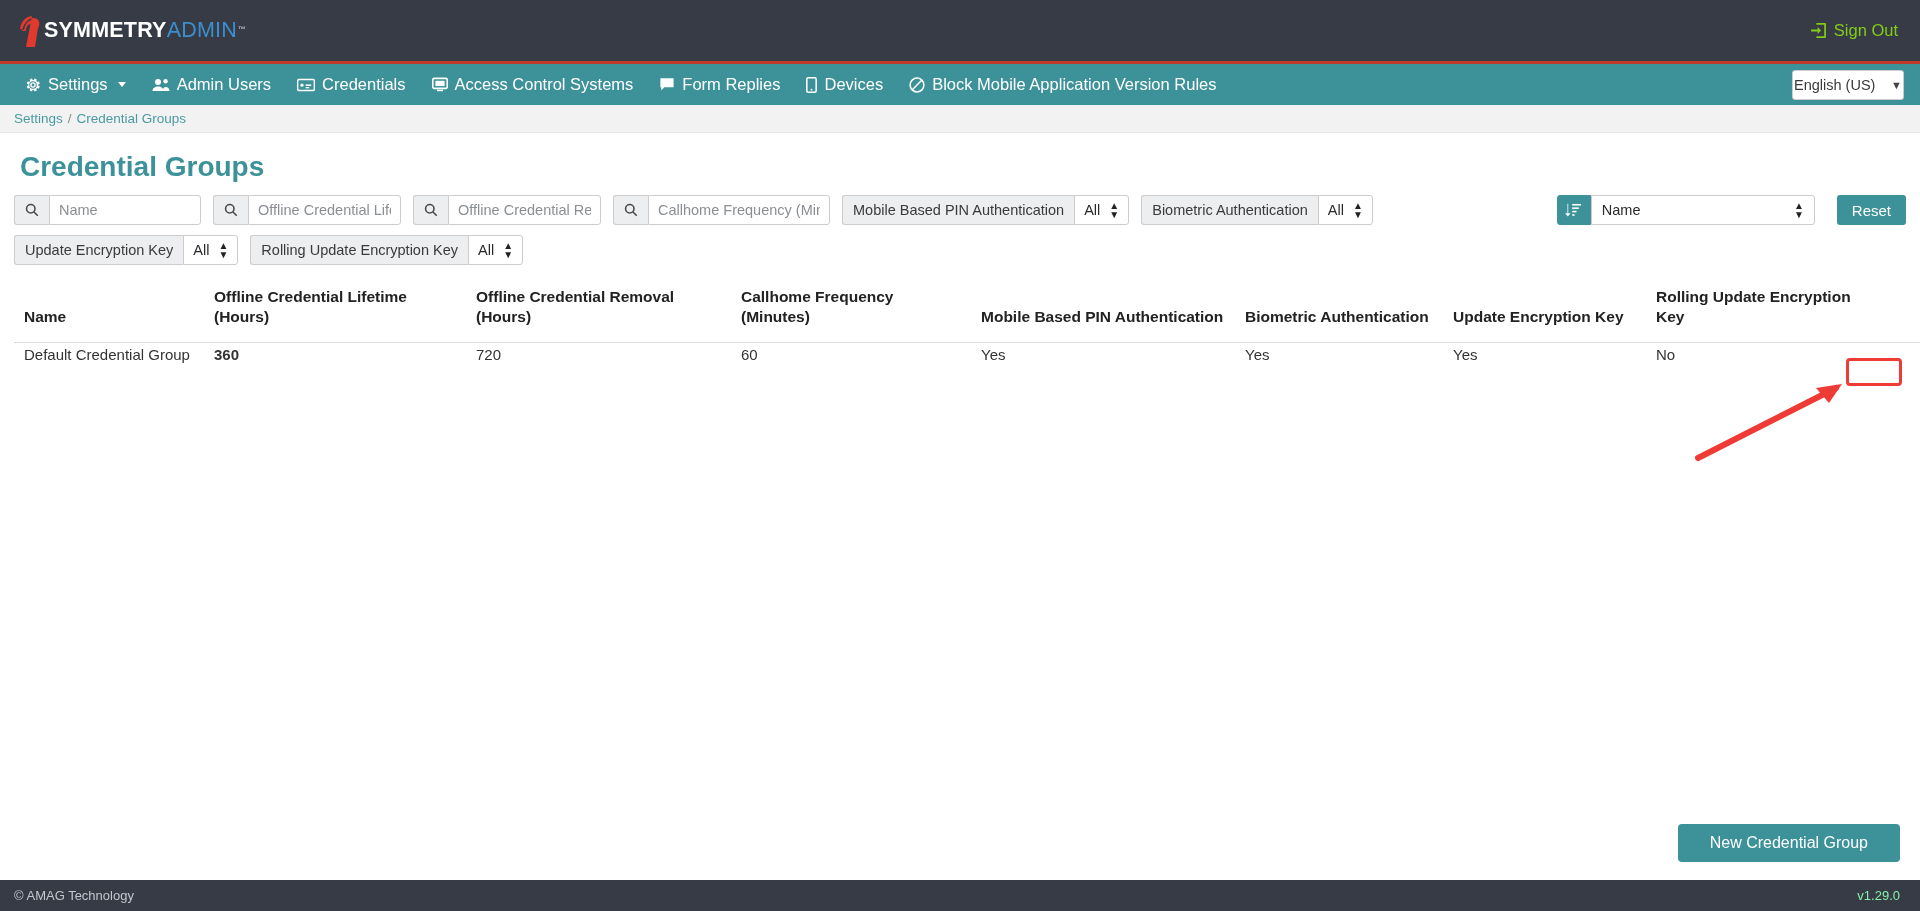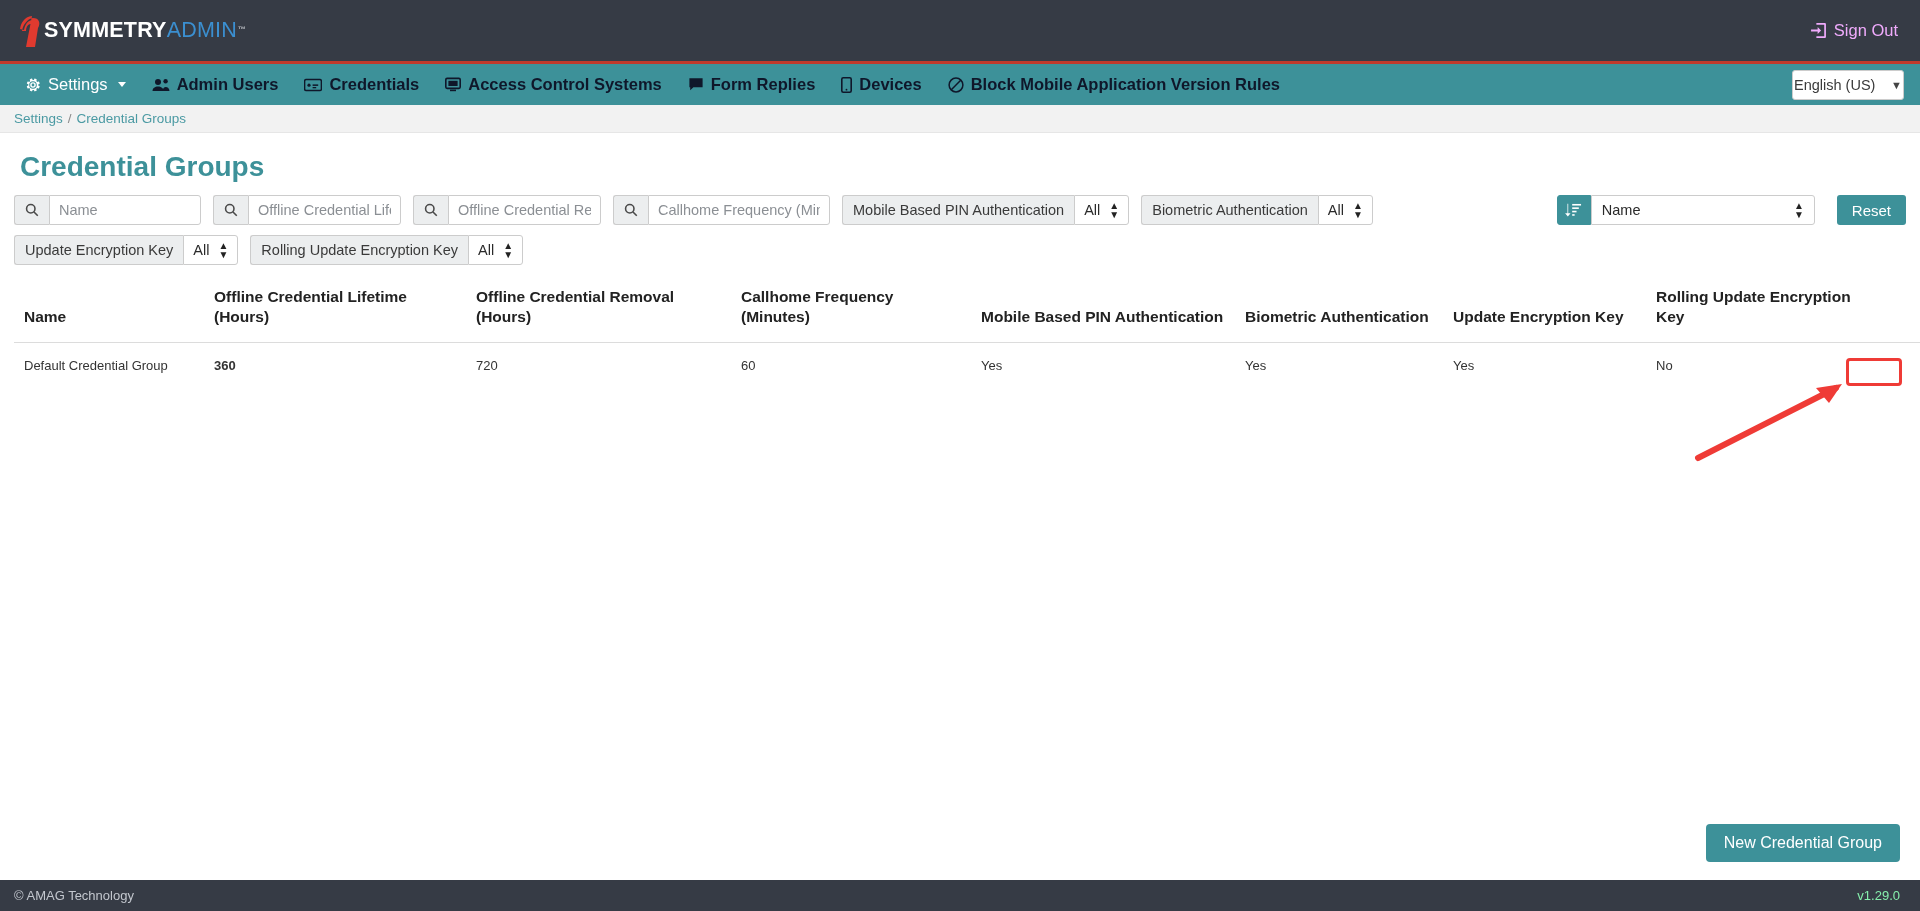--- a/index.html
+++ b/index.html
@@ -18,35 +18,35 @@
     padding: 0 22px 0 18px; position: relative;
   }
   .logo { display: flex; align-items: center; height: 100%; }
   .logo svg { display: block; }
   .logo-text { font-size: 21.5px; letter-spacing: .2px; font-weight: 700; display: flex; align-items: flex-end; }
   .logo-sym { color: #ffffff; }
   .logo-adm { color: #3b8fd0; font-weight: 500; }
   .logo-tm { color: #b9bcc2; font-size: 8px; margin-left: 1px; position: relative; top: -9px; }
   .signout {
     display: flex; align-items: center; gap: 7px;
-    color: #f0abfc; font-size: 16.5px; text-decoration: none; cursor: pointer;
+    color: #84cc16; font-size: 16.5px; text-decoration: none; cursor: pointer;
   }
 
   
   .navbar {
     background: #3d9199; border-top: 3px solid #c0392b;
     height: 44px; flex: 0 0 44px;
     display: flex; align-items: center; padding: 0 16px 0 12px;
     justify-content: space-between;
   }
   .nav-left { display: flex; align-items: center; height: 100%; }
   .nav-item {
     display: flex; align-items: center; gap: 7px;
-    color: #0f172a; font-size: 16.5px; padding: 0 13px; height: 100%;
-    cursor: pointer; white-space: nowrap; text-decoration: none; font-weight: bold;
+    color: #ffffff; font-size: 16.5px; padding: 0 13px; height: 100%;
+    cursor: pointer; white-space: nowrap; text-decoration: none;
   }
   .nav-item.active { color: #ffffff; font-weight: 400; }
   .nav-item svg { display: block; flex: 0 0 auto; }
   .caret {
     width: 0; height: 0; border-left: 4.5px solid transparent; border-right: 4.5px solid transparent;
     border-top: 5px solid currentColor; margin-left: 3px;
   }
   .lang-select {
     background: #ffffff; border: 1px solid #ccc; border-radius: 3px;
     height: 30px; min-width: 112px; display: flex; align-items: center; justify-content: space-between;
@@ -115,21 +115,21 @@
   }
 
   
   table.grid { width: 100%; border-collapse: collapse; table-layout: fixed; }
   table.grid thead th {
     font-size: 15.5px; font-weight: 700; color: #222; text-align: left;
     vertical-align: bottom; padding: 8px 10px 14px 10px; border-bottom: 1px solid #dcdcdc;
     line-height: 1.32;
   }
   table.grid tbody td {
-    font-size: 13px; color: #333; padding: 14px 10px; vertical-align: top; line-height: 1.33;
+    font-size: 15px; color: #333; padding: 2px 10px; vertical-align: top; line-height: 1.33;
   }
   .col-name { width: 190px; }
   .col-life { width: 262px; font-weight: bold; }
   .col-remov { width: 265px; }
   .col-call { width: 240px; }
   .col-pin { width: 264px; }
   .col-bio { width: 208px; }
   .col-upd { width: 203px; }
   .col-roll { width: 228px; }
   .col-act { width: 140px; text-align: right; }
@@ -139,21 +139,21 @@
   .anno-box {
     position: absolute; border: 3px solid #ef3b36; border-radius: 4px;
     left: 1846px; top: 358px; width: 56px; height: 28px; pointer-events: none;
   }
   .anno-arrow { position: absolute; left: 1690px; top: 370px; pointer-events: none; }
 
   
   .bottom-actions { margin-top: auto; display: flex; justify-content: flex-end; padding: 0 6px 18px 0; }
   .btn-new {
     background: #3d9199; color: #fff; border: none; border-radius: 4px;
-    height: 38px; padding: 0 18px; font-size: 16px; cursor: pointer;
+    height: 38px; padding: 0 32px; font-size: 16px; cursor: pointer;
     font-family: "Liberation Sans", sans-serif;
   }
 
   
   .footer {
     height: 31px; flex: 0 0 31px; background: #363b45;
     display: flex; align-items: center; justify-content: space-between;
     padding: 0 20px 0 14px; color: #c3c7ce; font-size: 13px;
   }
   .version { color: #86efac; }

